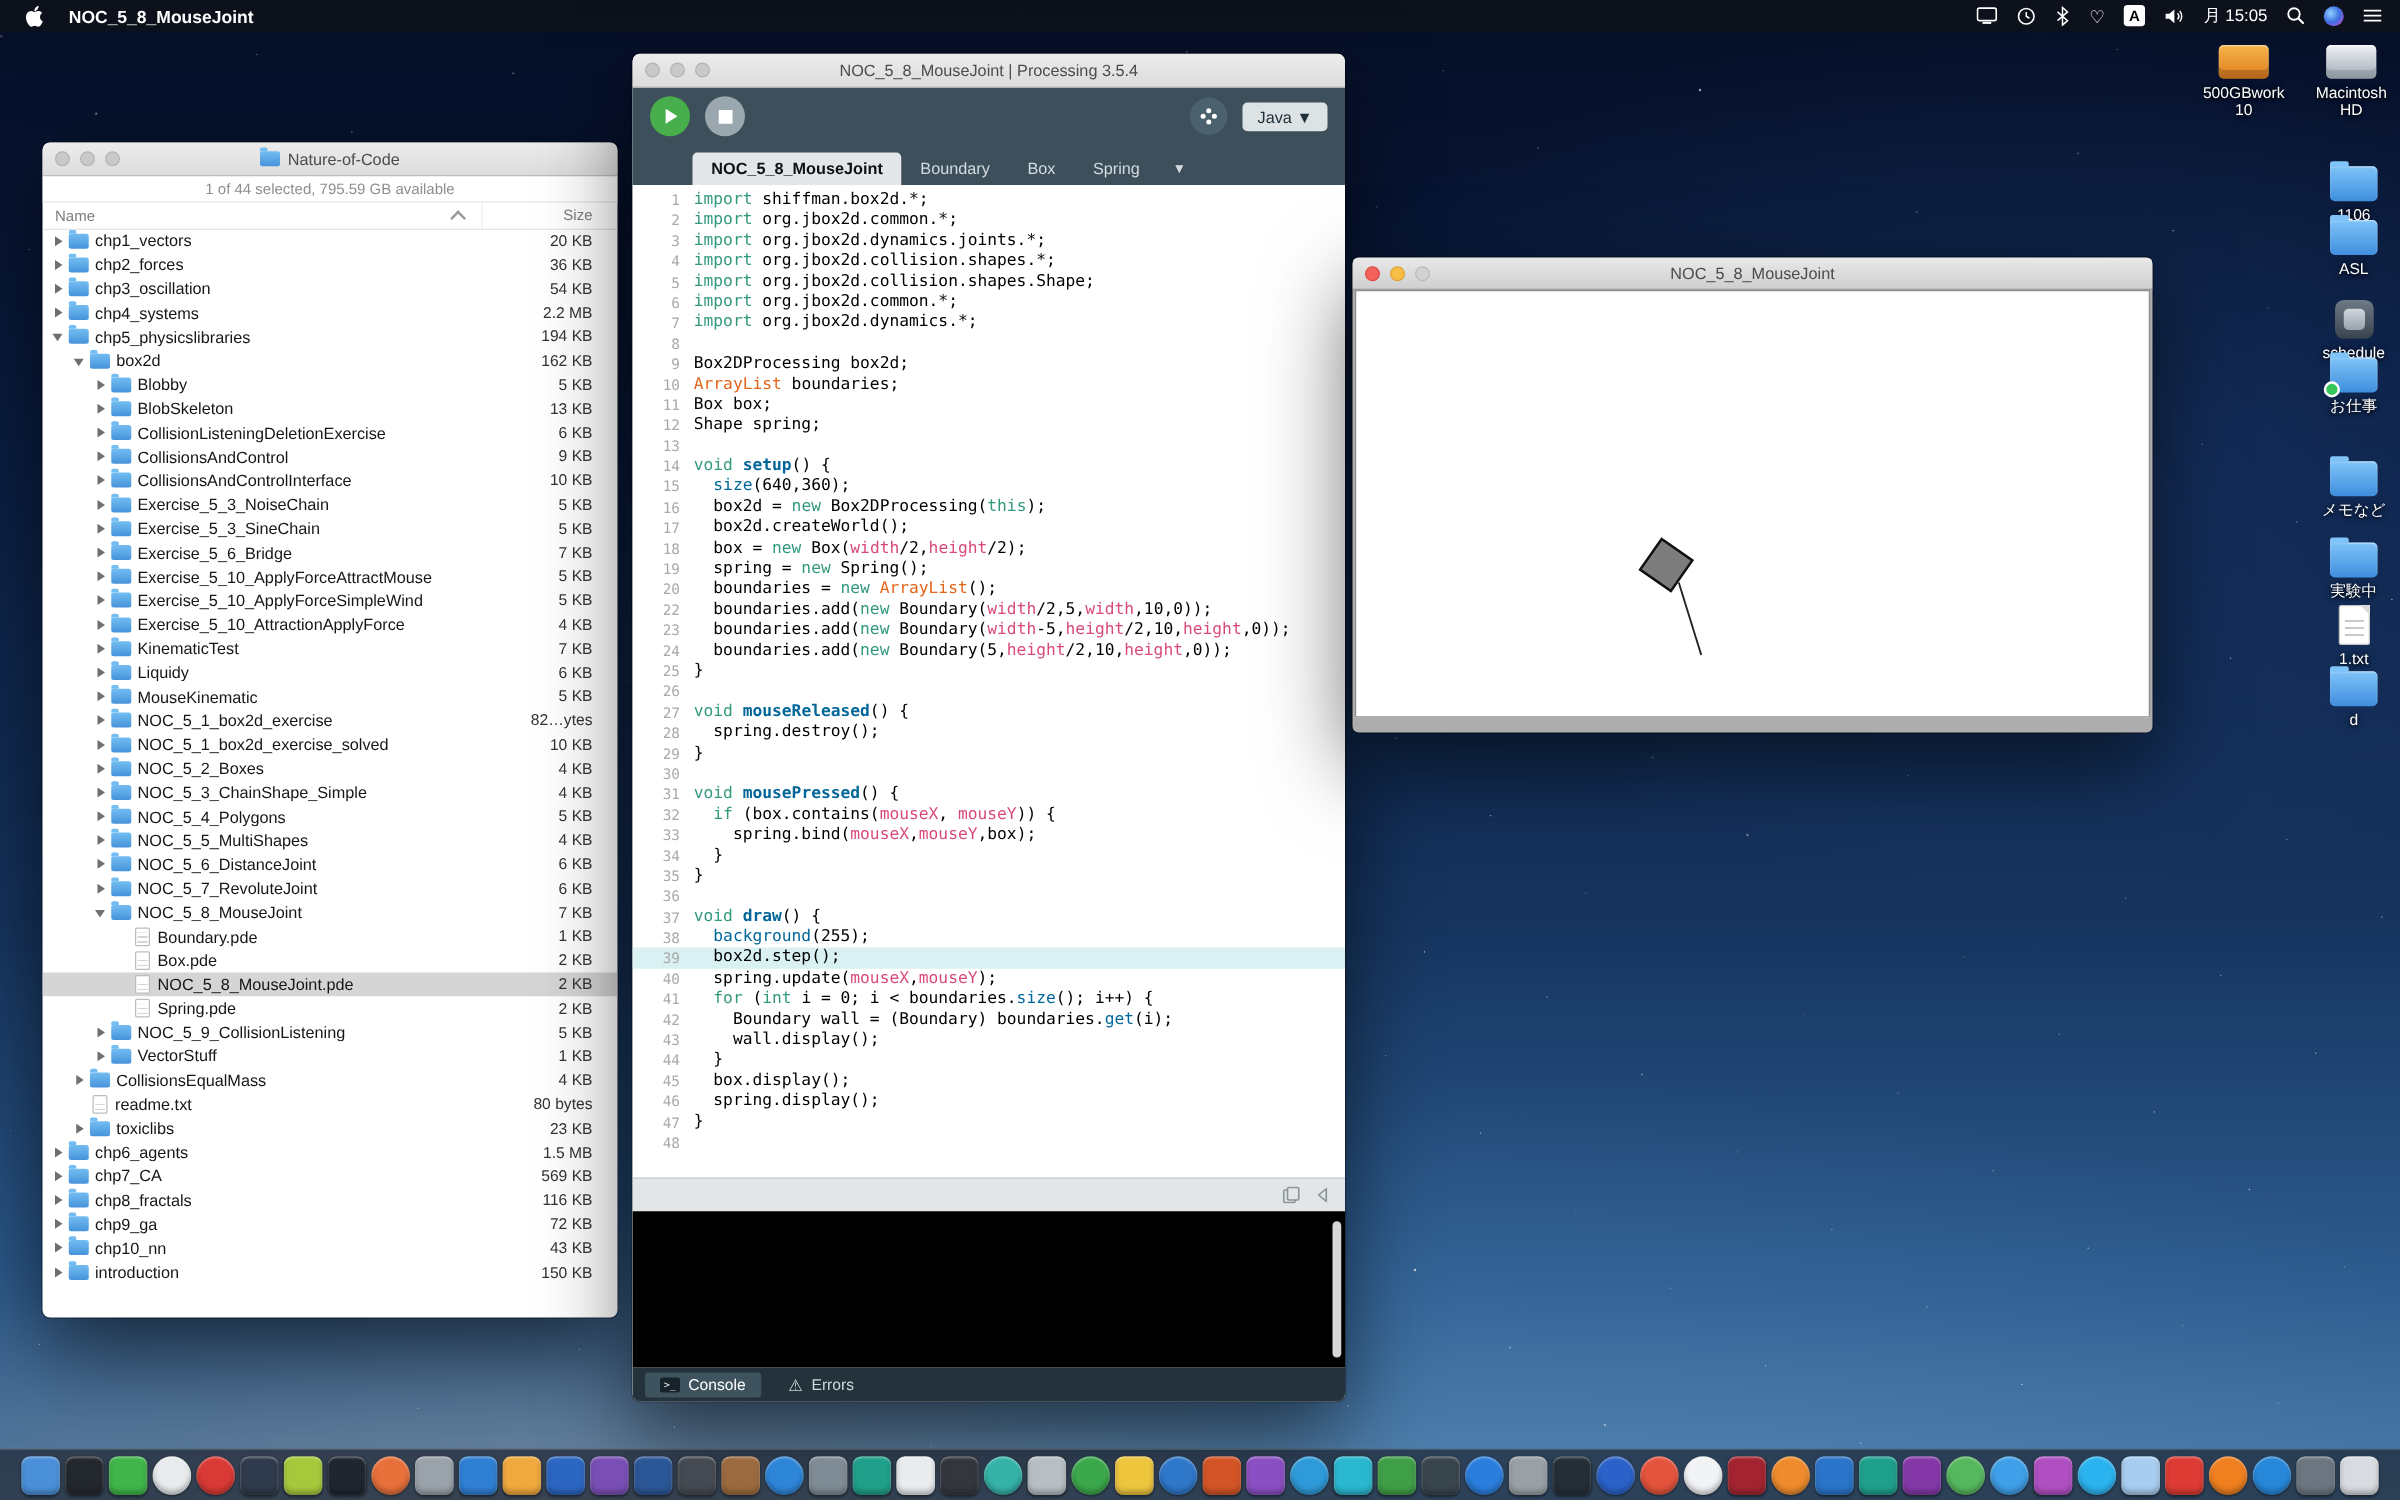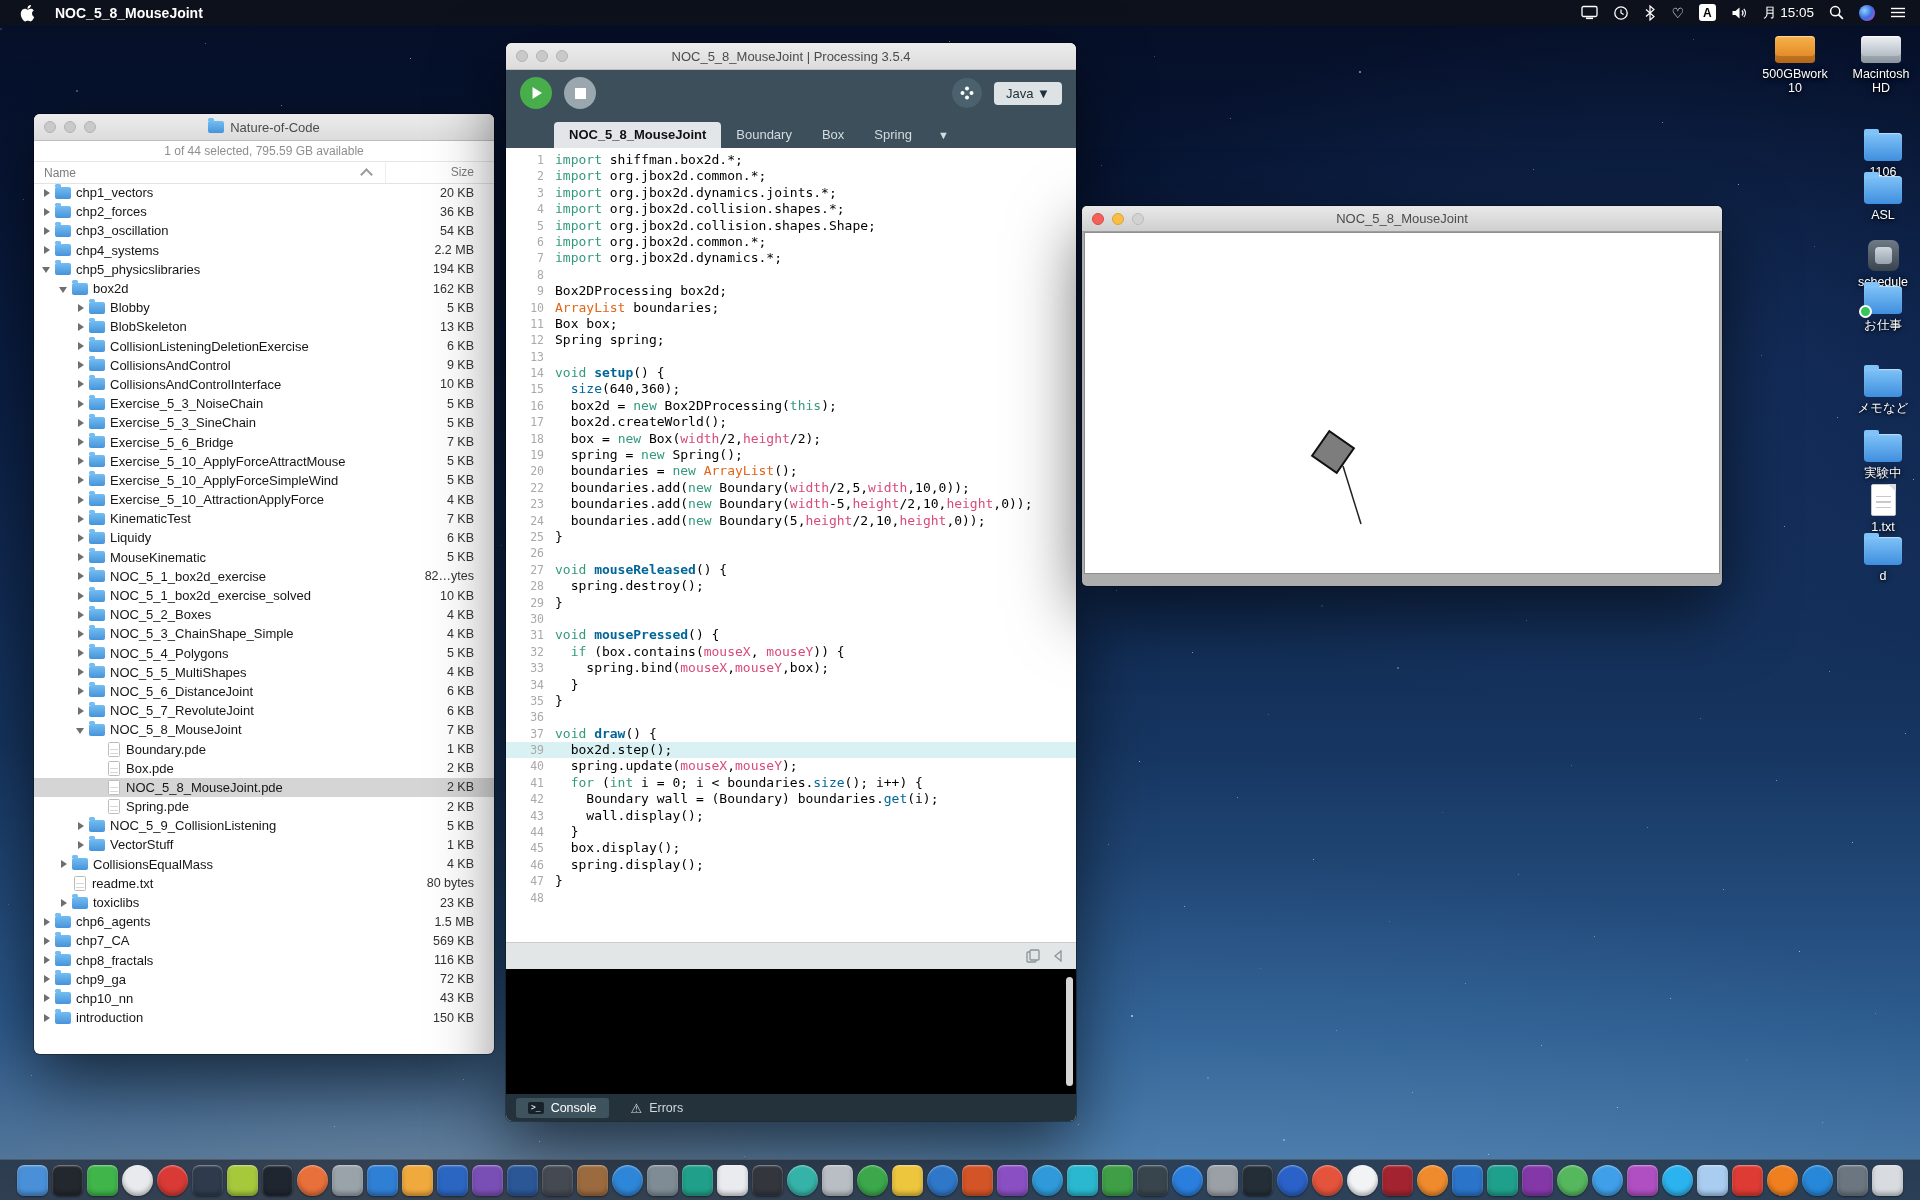--- a/index.html
+++ b/index.html
@@ -694,21 +694,21 @@
         <div class="code-line"><span class="gutter">2</span><span class="code"><span class="k">import</span><span> org.jbox2d.common.*;</span></span></div>
         <div class="code-line"><span class="gutter">3</span><span class="code"><span class="k">import</span><span> org.jbox2d.dynamics.joints.*;</span></span></div>
         <div class="code-line"><span class="gutter">4</span><span class="code"><span class="k">import</span><span> org.jbox2d.collision.shapes.*;</span></span></div>
         <div class="code-line"><span class="gutter">5</span><span class="code"><span class="k">import</span><span> org.jbox2d.collision.shapes.Shape;</span></span></div>
         <div class="code-line"><span class="gutter">6</span><span class="code"><span class="k">import</span><span> org.jbox2d.common.*;</span></span></div>
         <div class="code-line"><span class="gutter">7</span><span class="code"><span class="k">import</span><span> org.jbox2d.dynamics.*;</span></span></div>
         <div class="code-line"><span class="gutter">8</span><span class="code"></span></div>
         <div class="code-line"><span class="gutter">9</span><span class="code"><span>Box2DProcessing box2d;</span></span></div>
         <div class="code-line"><span class="gutter">10</span><span class="code"><span class="t">ArrayList</span><span> boundaries;</span></span></div>
         <div class="code-line"><span class="gutter">11</span><span class="code"><span>Box box;</span></span></div>
-        <div class="code-line"><span class="gutter">12</span><span class="code"><span>Spring spring;</span></span></div>
+        <div class="code-line"><span class="gutter">12</span><span class="code"><span>Shape spring;</span></span></div>
         <div class="code-line"><span class="gutter">13</span><span class="code"></span></div>
         <div class="code-line"><span class="gutter">14</span><span class="code"><span class="k">void</span><span> </span><span class="fb">setup</span><span>() {</span></span></div>
         <div class="code-line"><span class="gutter">15</span><span class="code"><span>  </span><span class="f">size</span><span>(640,360);</span></span></div>
         <div class="code-line"><span class="gutter">16</span><span class="code"><span>  box2d = </span><span class="k">new</span><span> Box2DProcessing(</span><span class="k">this</span><span>);</span></span></div>
         <div class="code-line"><span class="gutter">17</span><span class="code"><span>  box2d.createWorld();</span></span></div>
         <div class="code-line"><span class="gutter">18</span><span class="code"><span>  box = </span><span class="k">new</span><span> Box(</span><span class="v">width</span><span>/2,</span><span class="v">height</span><span>/2);</span></span></div>
         <div class="code-line"><span class="gutter">19</span><span class="code"><span>  spring = </span><span class="k">new</span><span> Spring();</span></span></div>
         <div class="code-line"><span class="gutter">20</span><span class="code"><span>  boundaries = </span><span class="k">new</span><span> </span><span class="t">ArrayList</span><span>();</span></span></div>
         <div class="code-line"><span class="gutter">22</span><span class="code"><span>  boundaries.add(</span><span class="k">new</span><span> Boundary(</span><span class="v">width</span><span>/2,5,</span><span class="v">width</span><span>,10,0));</span></span></div>
         <div class="code-line"><span class="gutter">23</span><span class="code"><span>  boundaries.add(</span><span class="k">new</span><span> Boundary(</span><span class="v">width</span><span>-5,</span><span class="v">height</span><span>/2,10,</span><span class="v">height</span><span>,0));</span></span></div>
@@ -719,20 +719,21 @@
         <div class="code-line"><span class="gutter">28</span><span class="code"><span>  spring.destroy();</span></span></div>
         <div class="code-line"><span class="gutter">29</span><span class="code"><span>}</span></span></div>
         <div class="code-line"><span class="gutter">30</span><span class="code"></span></div>
         <div class="code-line"><span class="gutter">31</span><span class="code"><span class="k">void</span><span> </span><span class="fb">mousePressed</span><span>() {</span></span></div>
         <div class="code-line"><span class="gutter">32</span><span class="code"><span>  </span><span class="k">if</span><span> (box.contains(</span><span class="v">mouseX</span><span>, </span><span class="v">mouseY</span><span>)) {</span></span></div>
         <div class="code-line"><span class="gutter">33</span><span class="code"><span>    spring.bind(</span><span class="v">mouseX</span><span>,</span><span class="v">mouseY</span><span>,box);</span></span></div>
         <div class="code-line"><span class="gutter">34</span><span class="code"><span>  }</span></span></div>
         <div class="code-line"><span class="gutter">35</span><span class="code"><span>}</span></span></div>
         <div class="code-line"><span class="gutter">36</span><span class="code"></span></div>
         <div class="code-line"><span class="gutter">37</span><span class="code"><span class="k">void</span><span> </span><span class="fb">draw</span><span>() {</span></span></div>
+        <div class="code-line"><span class="gutter">38</span><span class="code"><span>  </span><span class="f">background</span><span>(255);</span></span></div>
         <div class="code-line hl"><span class="gutter">39</span><span class="code"><span>  box2d.step();</span></span></div>
         <div class="code-line"><span class="gutter">40</span><span class="code"><span>  spring.update(</span><span class="v">mouseX</span><span>,</span><span class="v">mouseY</span><span>);</span></span></div>
         <div class="code-line"><span class="gutter">41</span><span class="code"><span>  </span><span class="k">for</span><span> (</span><span class="k">int</span><span> i = 0; i &lt; boundaries.</span><span class="f">size</span><span>(); i++) {</span></span></div>
         <div class="code-line"><span class="gutter">42</span><span class="code"><span>    Boundary wall = (Boundary) boundaries.</span><span class="f">get</span><span>(i);</span></span></div>
         <div class="code-line"><span class="gutter">43</span><span class="code"><span>    wall.display();</span></span></div>
         <div class="code-line"><span class="gutter">44</span><span class="code"><span>  }</span></span></div>
         <div class="code-line"><span class="gutter">45</span><span class="code"><span>  box.display();</span></span></div>
         <div class="code-line"><span class="gutter">46</span><span class="code"><span>  spring.display();</span></span></div>
         <div class="code-line"><span class="gutter">47</span><span class="code"><span>}</span></span></div>
         <div class="code-line"><span class="gutter">48</span><span class="code"></span></div>

